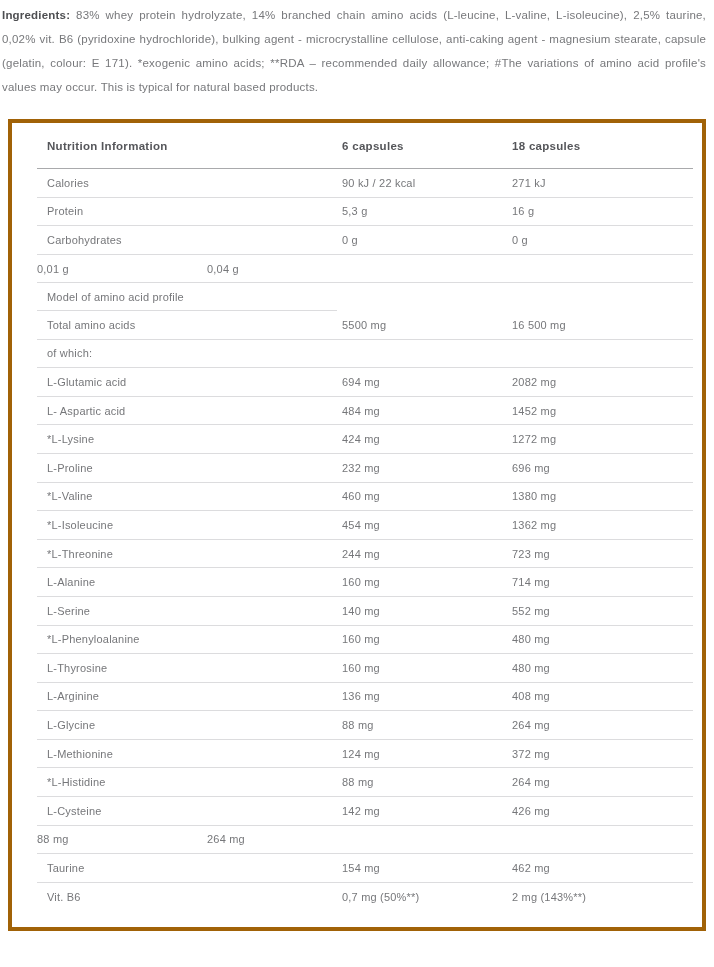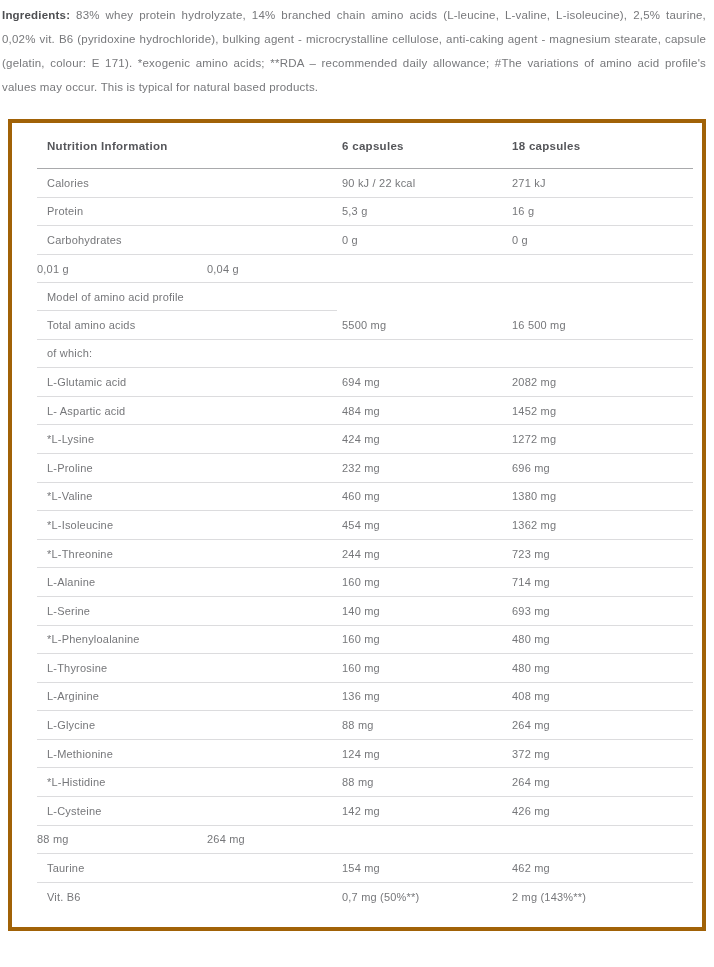--- a/index.html
+++ b/index.html
@@ -154,21 +154,21 @@
           <div class="c2">723 mg</div>
         </div>
         <div class="row">
           <div class="c0">L-Alanine</div>
           <div class="c1">160 mg</div>
           <div class="c2">714 mg</div>
         </div>
         <div class="row">
           <div class="c0">L-Serine</div>
           <div class="c1">140 mg</div>
-          <div class="c2">693 mg</div>
+          <div class="c2">552 mg</div>
         </div>
         <div class="row">
           <div class="c0">*L-Phenyloalanine</div>
           <div class="c1">160 mg</div>
           <div class="c2">480 mg</div>
         </div>
         <div class="row">
           <div class="c0">L-Thyrosine</div>
           <div class="c1">160 mg</div>
           <div class="c2">480 mg</div>

